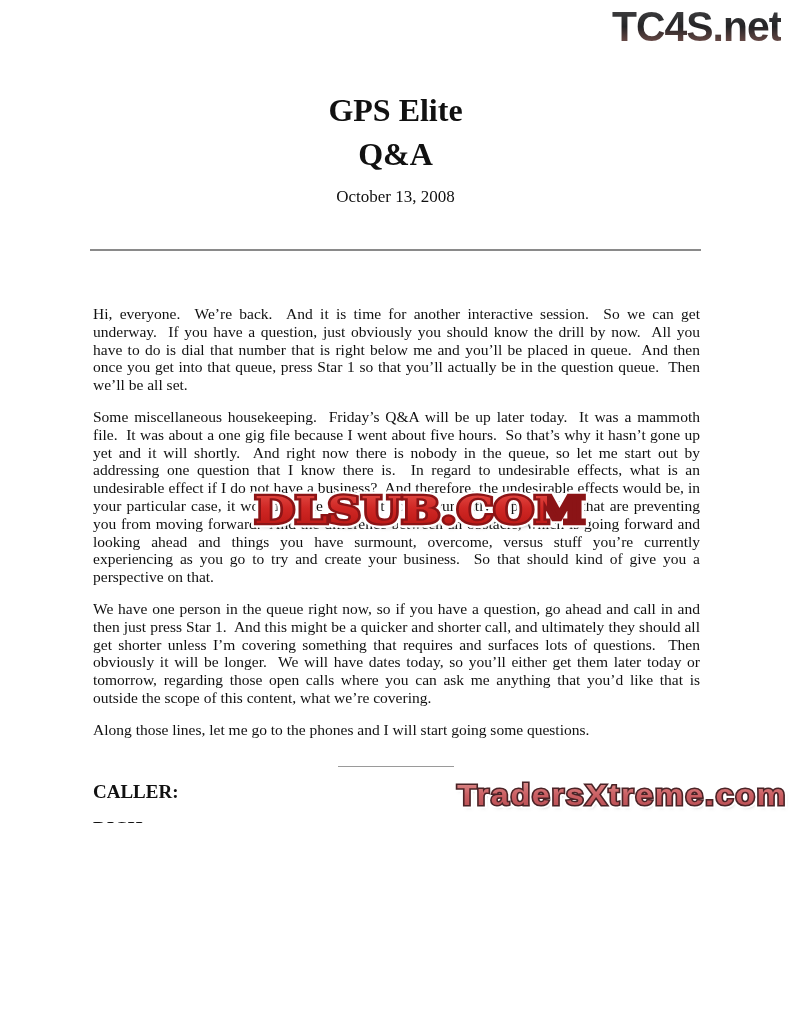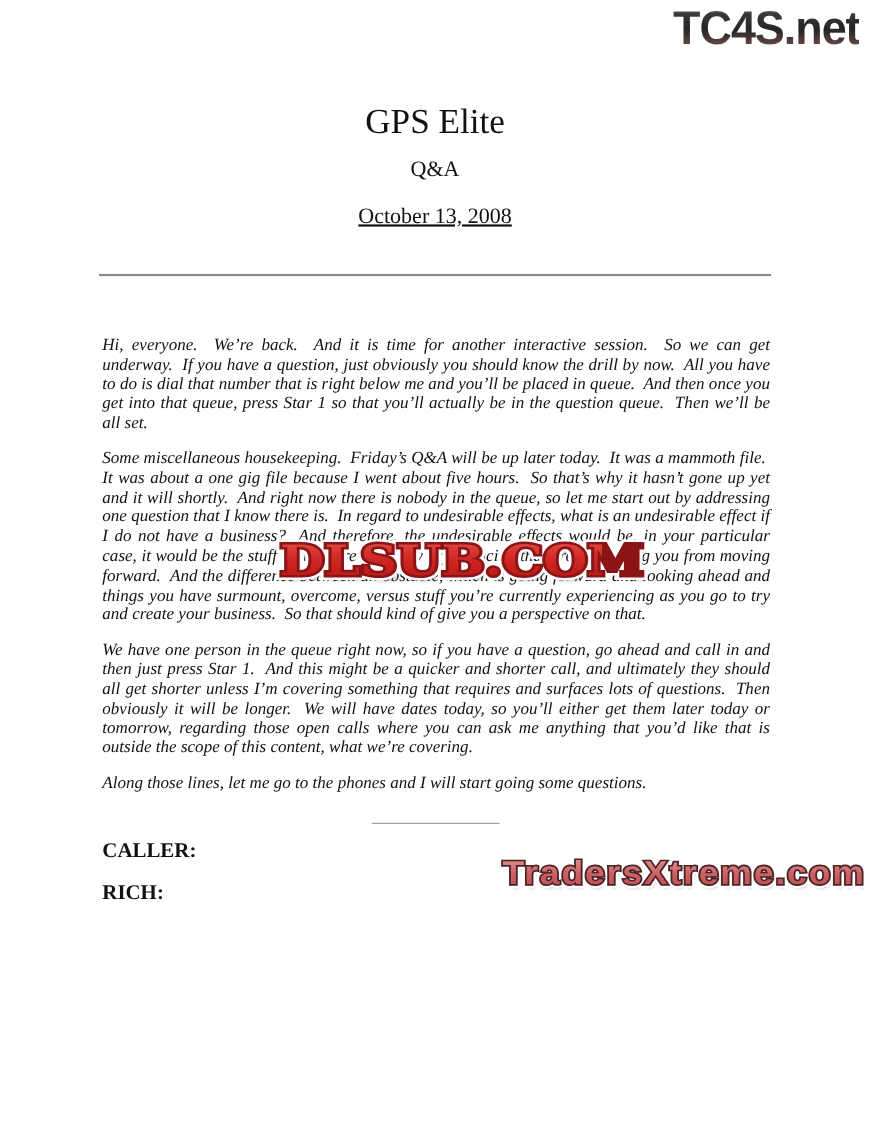--- a/index.html
+++ b/index.html
@@ -27,38 +27,38 @@
     color: #3a3a3c;
     background: linear-gradient(180deg, #98989a 0%, #39393b 22%, #242426 50%, #5d4340 76%, #9d7771 100%);
     -webkit-background-clip: text;
     background-clip: text;
     -webkit-text-fill-color: transparent;
     white-space: nowrap;
   }
 
   
   .doc-header { text-align: center; padding-top: 93px; }
-  .title { font-size: 32px; font-weight: normal; line-height: 34px; }
-  .subtitle { font-size: 20px; font-weight: normal; line-height: 26px; margin-top: 14px; }
-  .date { font-size: 20px; line-height: 20px; margin-top: 20px; text-decoration: underline; }
+  .title { font-size: 32px; font-weight: bold; line-height: 34px; }
+  .subtitle { font-size: 32px; font-weight: bold; line-height: 26px; margin-top: 14px; }
+  .date { font-size: 17px; line-height: 20px; margin-top: 20px; }
 
   .rule {
     border: none;
     border-top: 2px solid #8a8a8a;
     margin: 42px 90px 0 90px;
   }
 
   
   .content {
     margin: 54px 91px 0 93px;
     font-size: 15.5px;
     line-height: 17.8px;
     text-align: justify;
   }
-  .content p { margin: 0 0 14px 0; font-style: italic; }
+  .content p { margin: 0 0 14px 0; }
 
   
   .watermark {
     position: absolute;
     left: 281px;
     top: 487px;
     width: 240px;
     height: 50px;
     transform: scaleX(1.22);
     transform-origin: center;

